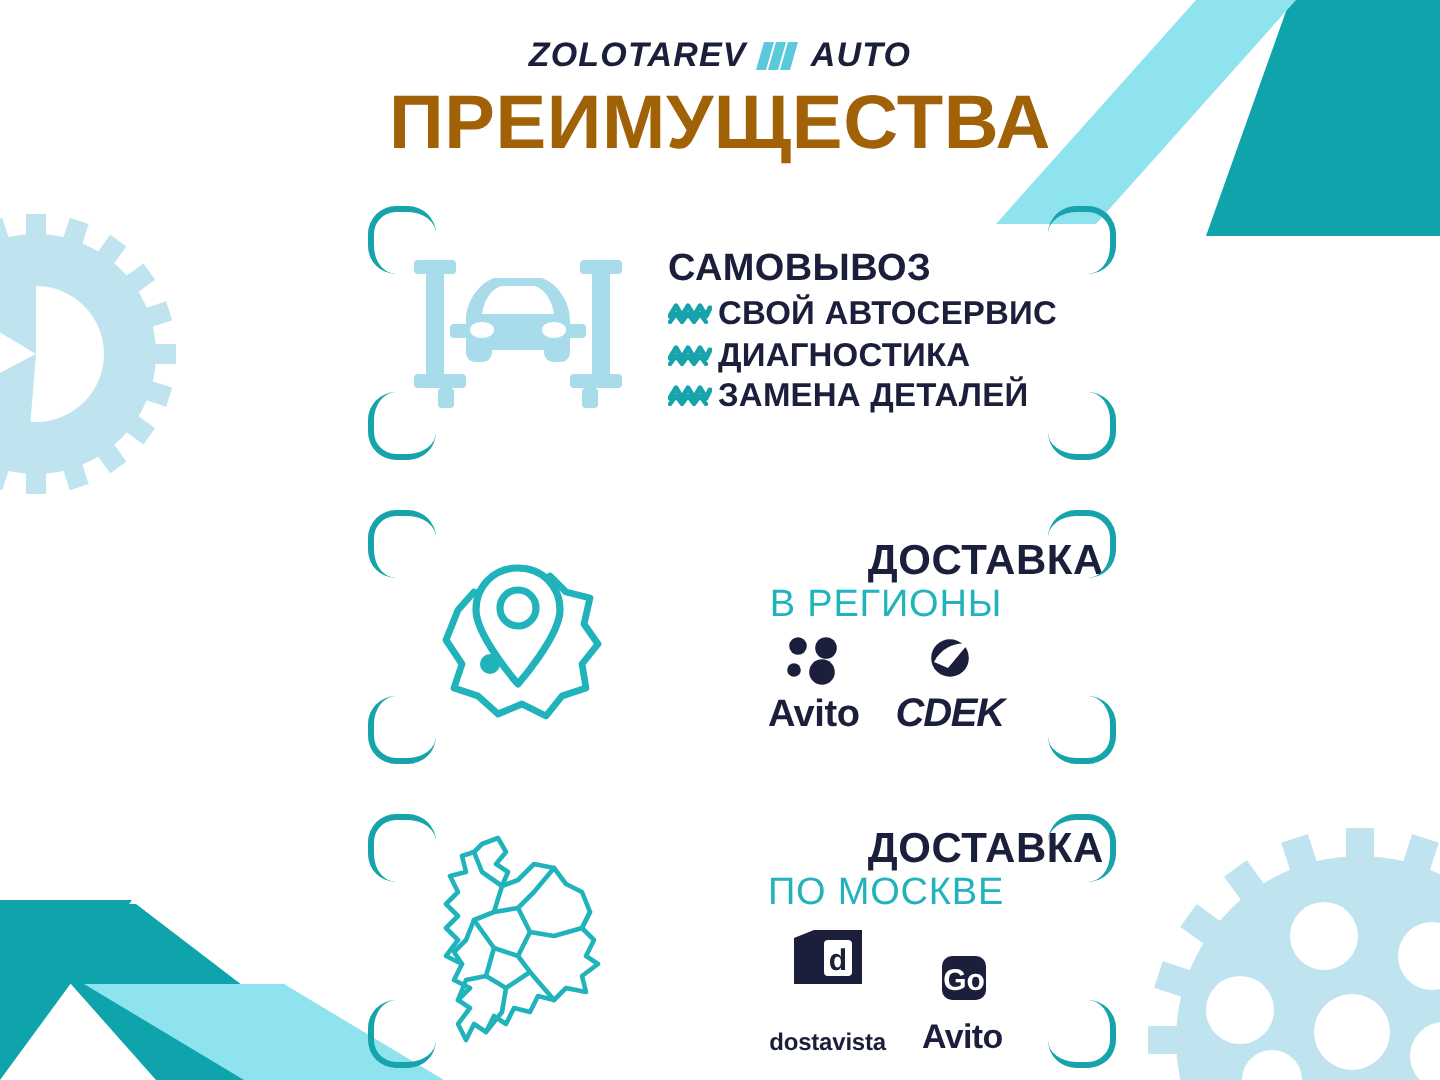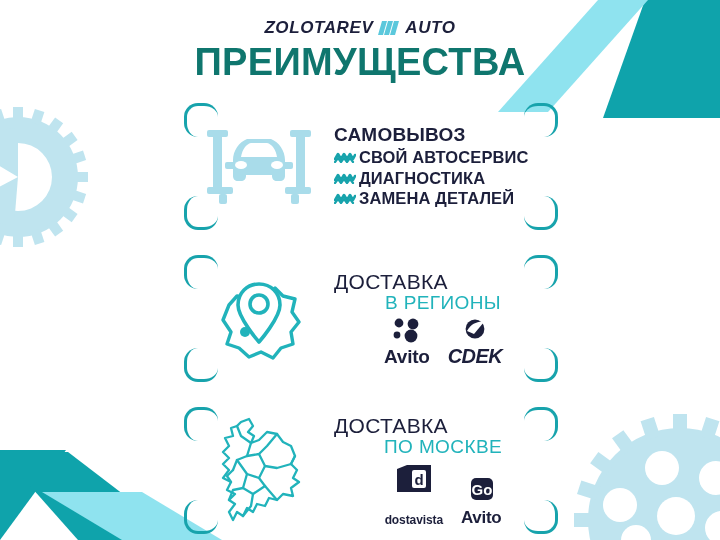--- a/index.html
+++ b/index.html
@@ -24,21 +24,21 @@
   .brand {
     margin-top:19px;
     font-size:17px; font-weight:bold; font-style:italic;
     letter-spacing:0.6px; color:#1c1f3b;
     display:flex; align-items:center; justify-content:center; gap:2px;
     line-height:1;
   }
   .brand .slashes { display:inline-flex; align-items:center; margin:0 3px; }
   .page-title {
     margin-top:7px;
-    font-size:38px; font-weight:bold; color:#0f766e;
+    font-size:38px; font-weight:bold; color:#a16207;
     letter-spacing:0.3px; line-height:1;text-align:center;
   }
 
   
   .cards { position:absolute; left:184px; top:103px; width:374px; z-index:2; }
   .card {
     position:relative;
     height:127px;
     margin-bottom:25px;
     display:flex; align-items:center;
@@ -68,22 +68,22 @@
   .feat-list { list-style:none; }
   .feat {
     display:flex; align-items:flex-start; gap:3px;
     font-size:16.5px; font-weight:bold; color:#1c1f3b;
     letter-spacing:0.1px; line-height:1.27;
     white-space:nowrap;
   }
 
   
   .c-title {
-    font-size:21px; font-weight:normal; color:#1c1f3b;
-    letter-spacing:0.3px; line-height:1.08; text-align:left;
+    font-size:21px; font-weight:bold; color:#1c1f3b;
+    letter-spacing:0.3px; line-height:1.08; text-align:right;
   }
   .c-sub {
     font-size:19px; font-weight:normal; color:#21b3bb;
     letter-spacing:0.4px; line-height:1.1; text-align:center;
     margin-bottom:4px;
   }
   .logos { display:flex; align-items:flex-end; justify-content:center; gap:18px; }
   .logo { display:flex; flex-direction:column; align-items:center; }
   .logo-word {
     color:#1c1f3b; font-weight:bold; line-height:1;

